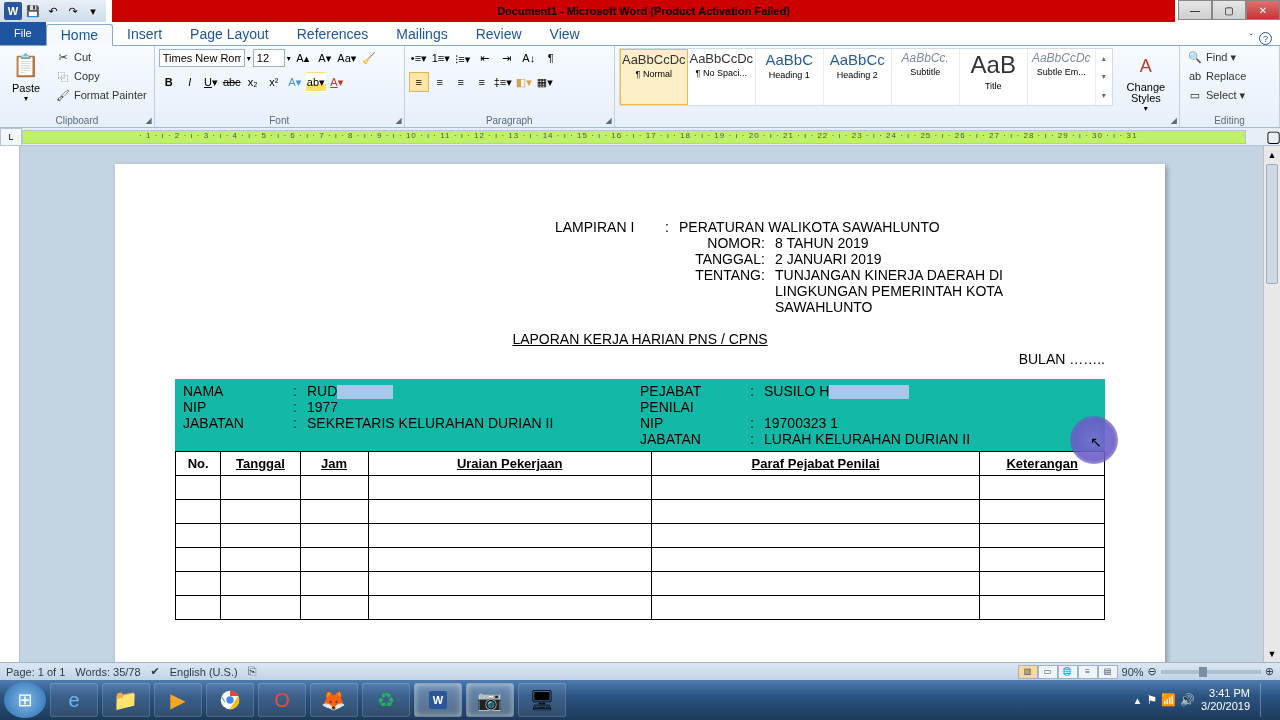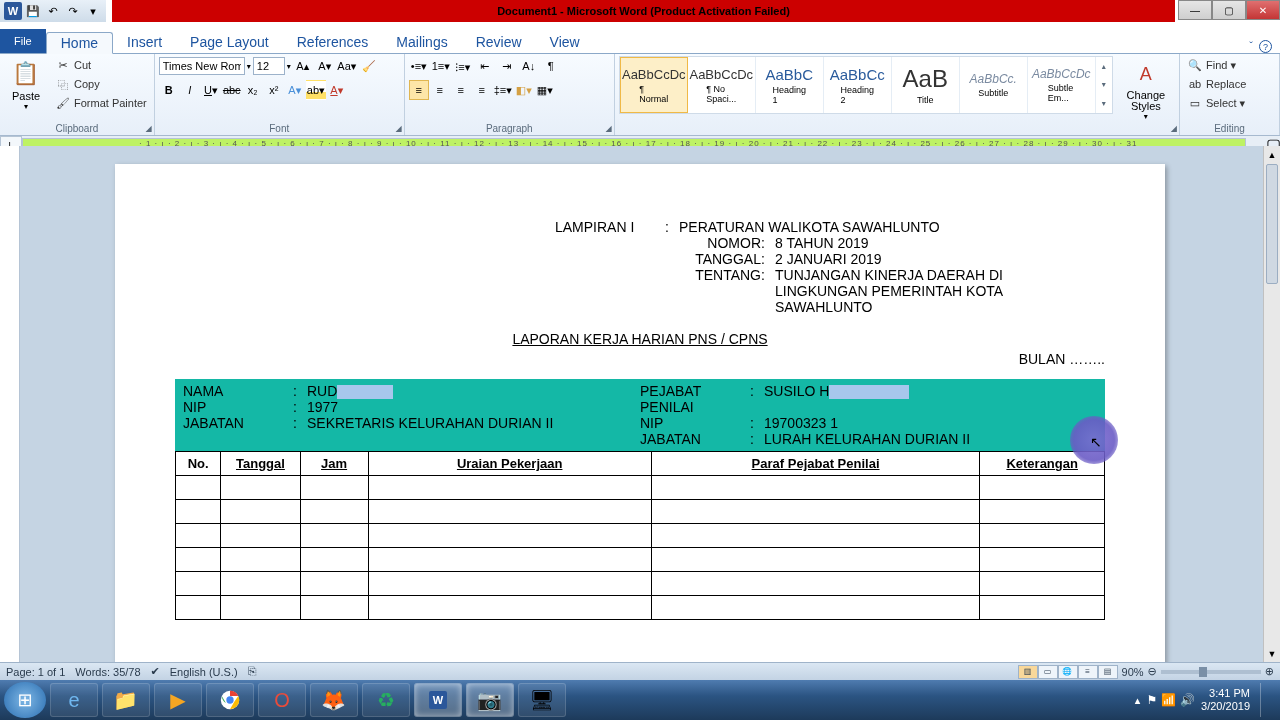--- a/index.html
+++ b/index.html
@@ -10,21 +10,21 @@
 .titlebar-red { position: absolute; left: 112px; right: 105px; top: 0; height: 22px; background: #cc0000; display: flex; align-items: center; justify-content: center; }
 .titlebar-red span { color: #000; font-size: 11px; font-weight: 600; }
 .qat { display: flex; align-items: center; gap: 2px; padding: 0 4px; background: linear-gradient(#e8f0f8,#cedce9); height: 22px; }
 .qat-icon { width: 18px; height: 18px; display: flex; align-items: center; justify-content: center; font-size: 11px; }
 .word-icon { width: 18px; height: 18px; background: #2b579a; color: #fff; font-weight: bold; font-size: 11px; display: flex; align-items: center; justify-content: center; border-radius: 2px; }
 .win-controls { position: absolute; right: 0; top: 0; display: flex; }
 .win-btn { width: 34px; height: 20px; display: flex; align-items: center; justify-content: center; font-size: 10px; background: linear-gradient(#e6e6e6,#cfcfcf); border: 1px solid #888; }
 .win-btn.close { background: linear-gradient(#e07070,#c43535); color: #fff; }
 
 
-.tabs { height: 32px; background: #fff; display: flex; align-items: flex-end; border-bottom: 1px solid #8ba8c8; }
+.tabs { height: 24px; background: #fff; display: flex; align-items: flex-end; border-bottom: 1px solid #8ba8c8; }
 .tab-file { background: #1e55a0; color: #fff; padding: 3px 14px; font-size: 11px; height: 24px; display: flex; align-items: center; }
 .tab { padding: 3px 14px; font-size: 14px; color: #1e55a0; cursor: pointer; height: 22px; display: flex; align-items: center; }
 .tab.active { background: #f5f9fd; border: 1px solid #8ba8c8; border-bottom: 1px solid #f5f9fd; border-radius: 3px 3px 0 0; position: relative; top: 1px; }
 .help-icons { margin-left: auto; display: flex; gap: 6px; padding-right: 8px; font-size: 11px; color: #1e55a0; }
 
 
 .ribbon { height: 82px; background: linear-gradient(#f7fbff,#e7eff9); border-bottom: 1px solid #a6b9cf; display: flex; }
 .group { border-right: 1px solid #c1d0e0; display: flex; flex-direction: column; padding: 2px 4px 0 4px; position: relative; }
 .group-label { text-align: center; font-size: 10px; color: #5a6b7c; padding: 1px 0; margin-top: auto; }
 .group-body { display: flex; flex: 1; gap: 4px; align-items: flex-start; }
@@ -36,21 +36,21 @@
 .big-label { font-size: 11px; }
 .font-row { display: flex; gap: 2px; align-items: center; }
 .font-select { font-size: 11px; border: 1px solid #9cb2ca; background: #fff; padding: 1px 3px; width: 86px; height: 18px; }
 .size-select { font-size: 11px; border: 1px solid #9cb2ca; background: #fff; padding: 1px 3px; width: 32px; height: 18px; }
 .mini-btn { width: 20px; height: 20px; display: flex; align-items: center; justify-content: center; font-size: 11px; border: 1px solid transparent; }
 .mini-btn.active { background: #fde6a8; border: 1px solid #e0b651; }
 .row2 { display: flex; gap: 1px; margin-top: 3px; }
 .launcher { position: absolute; right: 2px; bottom: 2px; font-size: 8px; color: #5a6b7c; }
 
 .styles-gallery { display: flex; gap: 0; border: 1px solid #cfdbe8; background: #fff; height: 58px; }
-.style-item { width: 68px; display: flex; flex-direction: column; align-items: center; justify-content: center; border-right: 1px solid #e5edf5; padding: 20px; }
+.style-item { width: 68px; display: flex; flex-direction: column; align-items: center; justify-content: flex-start; border-right: 1px solid #e5edf5; padding: 2px; }
 .style-item.active { border: 1px solid #f0b946; background: #fdefc8; }
 .style-preview { font-size: 13px; color: #333; }
 .style-preview.heading { color: #2a5b9c; font-size: 15px; }
 .style-preview.title { font-size: 24px; color: #333; }
 .style-preview.subtle { color: #7a8aa0; font-style: italic; font-size: 12px; }
 .style-name { font-size: 9px; margin-top: 2px; }
 .gallery-more { width: 16px; display: flex; flex-direction: column; justify-content: space-around; align-items: center; font-size: 8px; color: #5a6b7c; }
 
 
 .ruler-bar { height: 18px; background: #e7eef6; border-bottom: 1px solid #b5c4d5; display: flex; align-items: center; }
@@ -263,26 +263,26 @@
           </div>
         <div class="style-item">
             <div class="style-preview heading">AaBbC</div>
             <div class="style-name">Heading 1</div>
           </div>
         <div class="style-item">
             <div class="style-preview heading">AaBbCc</div>
             <div class="style-name">Heading 2</div>
           </div>
         <div class="style-item">
+            <div class="style-preview subtle">AaBbCc.</div>
+            <div class="style-name">Subtitle</div>
+          </div>
+        <div class="style-item">
             <div class="style-preview title">AaB</div>
             <div class="style-name">Title</div>
-          </div>
-        <div class="style-item">
-            <div class="style-preview subtle">AaBbCc.</div>
-            <div class="style-name">Subtitle</div>
           </div>
         <div class="style-item">
             <div class="style-preview subtle">AaBbCcDc</div>
             <div class="style-name">Subtle Em...</div>
           </div>
         <div class="gallery-more">
             <span>▴</span>
             <span>▾</span>
             <span>▾</span>
           </div>

